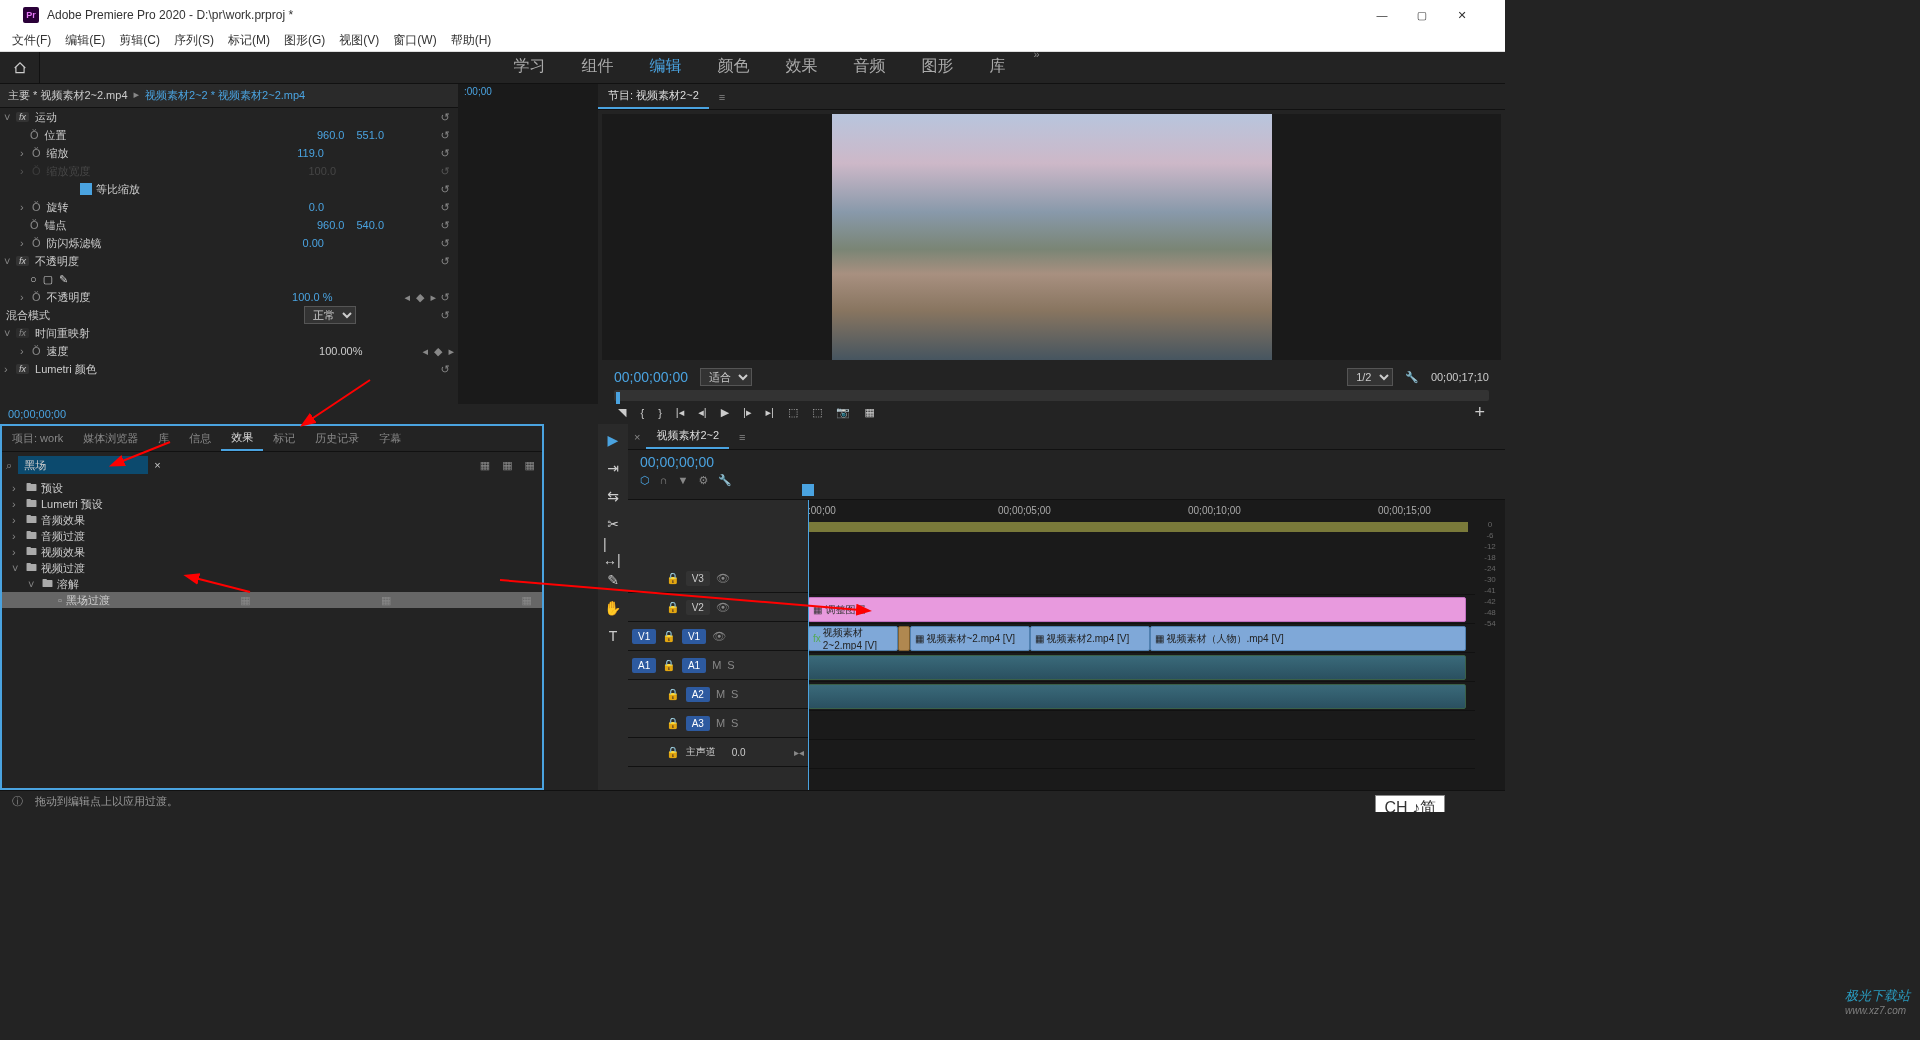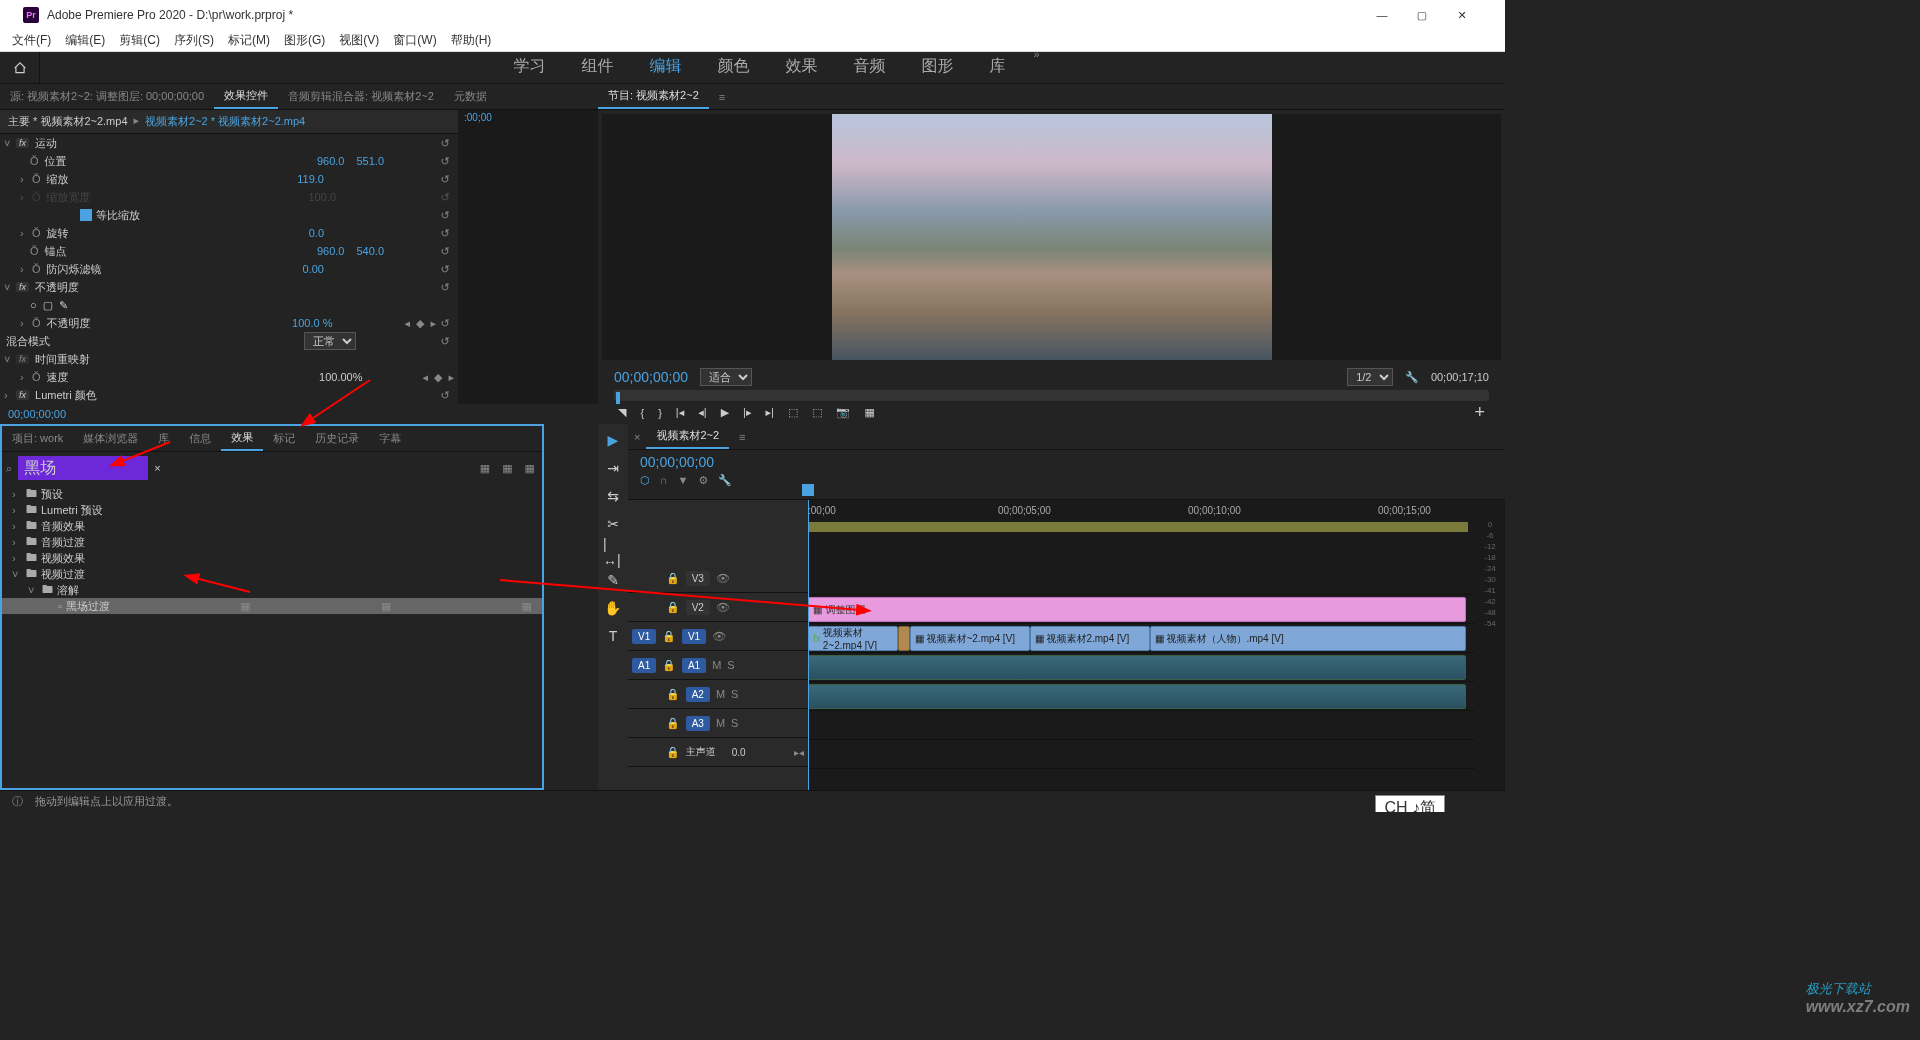--- a/index.html
+++ b/index.html
@@ -45,21 +45,21 @@
 .prog-video { width: 440px; height: 246px; background: linear-gradient(to bottom, #b8c5dd 0%, #cdb8c8 20%, #8899aa 40%, #7a8575 55%, #a89080 65%, #887560 80%, #465560 100%); position: relative; }
 .prog-transport { height: 40px; display: flex; align-items: center; justify-content: center; gap: 14px; color: #ccc; padding: 0 20px; }
 .prog-tc-row { display: flex; align-items: center; padding: 4px 16px; gap: 12px; }
 .prog-tc { color: #4aa3e0; font-size: 14px; }
 .prog-ruler { height: 20px; background: #333; margin: 0 16px; border-radius: 2px; position: relative; }
 .prog-ruler::before { content: ""; position: absolute; left: 2px; top: 2px; width: 4px; height: 12px; background: #4aa3e0; }
 
 .bottom-row { flex: 1; display: flex; }
 .effects-panel { width: 544px; background: #232323; display: flex; flex-direction: column; border: 2px solid #4aa3e0; }
 .effects-search { display: flex; align-items: center; padding: 4px; gap: 6px; }
-.effects-search input { background: #6d28d9; border: none; color: #ccc; padding: 3px 6px; width: 130px; font-size: 16px; }
+.effects-search input { background: #0c4a6e; border: none; color: #ccc; padding: 3px 6px; width: 130px; font-size: 11px; }
 .effects-search .x { color: #ccc; cursor: pointer; }
 .effects-tree { flex: 1; padding: 2px 0; }
 .tree-row { display: flex; align-items: center; height: 16px; padding: 0 10px; gap: 4px; }
 .tree-row.selected { background: #666; }
 
 .timeline-panel-wrap { flex: 1; display: flex; background: #232323; }
 .tools-col { width: 30px; background: #2a2a2a; display: flex; flex-direction: column; align-items: center; gap: 8px; padding-top: 6px; }
 .tool { width: 20px; height: 20px; color: #ccc; display: flex; align-items: center; justify-content: center; font-size: 14px; }
 .tool.active { color: #4aa3e0; }
 
@@ -92,21 +92,21 @@
 
 .meters { width: 30px; background: #1a1a1a; display: flex; flex-direction: column; align-items: center; padding: 20px 2px; gap: 2px; font-size: 8px; color: #666; }
 
 .statusbar { height: 22px; background: #232323; display: flex; align-items: center; padding: 0 12px; gap: 12px; color: #999; border-top: 1px solid #111; }
 
 svg { display: block; }
 .icon-sm { width: 14px; height: 14px; }
 select { background: #333; color: #ccc; border: 1px solid #555; font-size: 11px; padding: 1px 4px; }
 .fx-badge { background: #333; color: #ccc; border-radius: 2px; padding: 0 3px; font-size: 9px; font-style: italic; margin-right: 4px; }
 .watermark { position: absolute; right: 10px; bottom: 24px; color: #2aa8d0; font-size: 13px; font-style: italic; opacity: .9; }
-.watermark .sub { color: #888; font-size: 16px; font-weight: bold; }
+.watermark .sub { color: #888; font-size: 10px; }
 .ch-tooltip { position: absolute; background: #fff; color: #333; padding: 2px 8px; border: 1px solid #888; font-size: 16px; }
 </style>
 </head>
 <body>
 
 <div class="titlebar">
   <div class="logo">Pr</div>
   <div class="title">Adobe Premiere Pro 2020 - D:\pr\work.prproj *</div>
   <div class="spacer"></div>
   <div class="winbtn">—</div>
@@ -143,26 +143,20 @@
       <div class="ws-tab">库</div>
       <div class="ws-arrow">»</div>
     </div>
 </div>
 
 <div class="main-area">
 
   <div class="left-col">
 
     <div class="source-panel">
-      <div class="panel-tabs" id="sourceTabs">
-          <span class="panel-tab">源: 视频素材2~2: 调整图层: 00;00;00;00</span>
-          <span class="panel-tab active">效果控件</span>
-          <span class="panel-tab">音频剪辑混合器: 视频素材2~2</span>
-          <span class="panel-tab">元数据</span>
-        </div>
       <div class="effect-controls">
         <div class="ec-left">
           <div class="ec-header">
             <span>主要 * 视频素材2~2.mp4</span>
             <span style="color:#888;margin:0 6px">▸</span>
             <span class="blue-link">视频素材2~2 * 视频素材2~2.mp4</span>
           </div>
           <div class="ec-row">
               <span class="ec-toggle">˅</span>
               <span class="fx-badge">fx</span>

